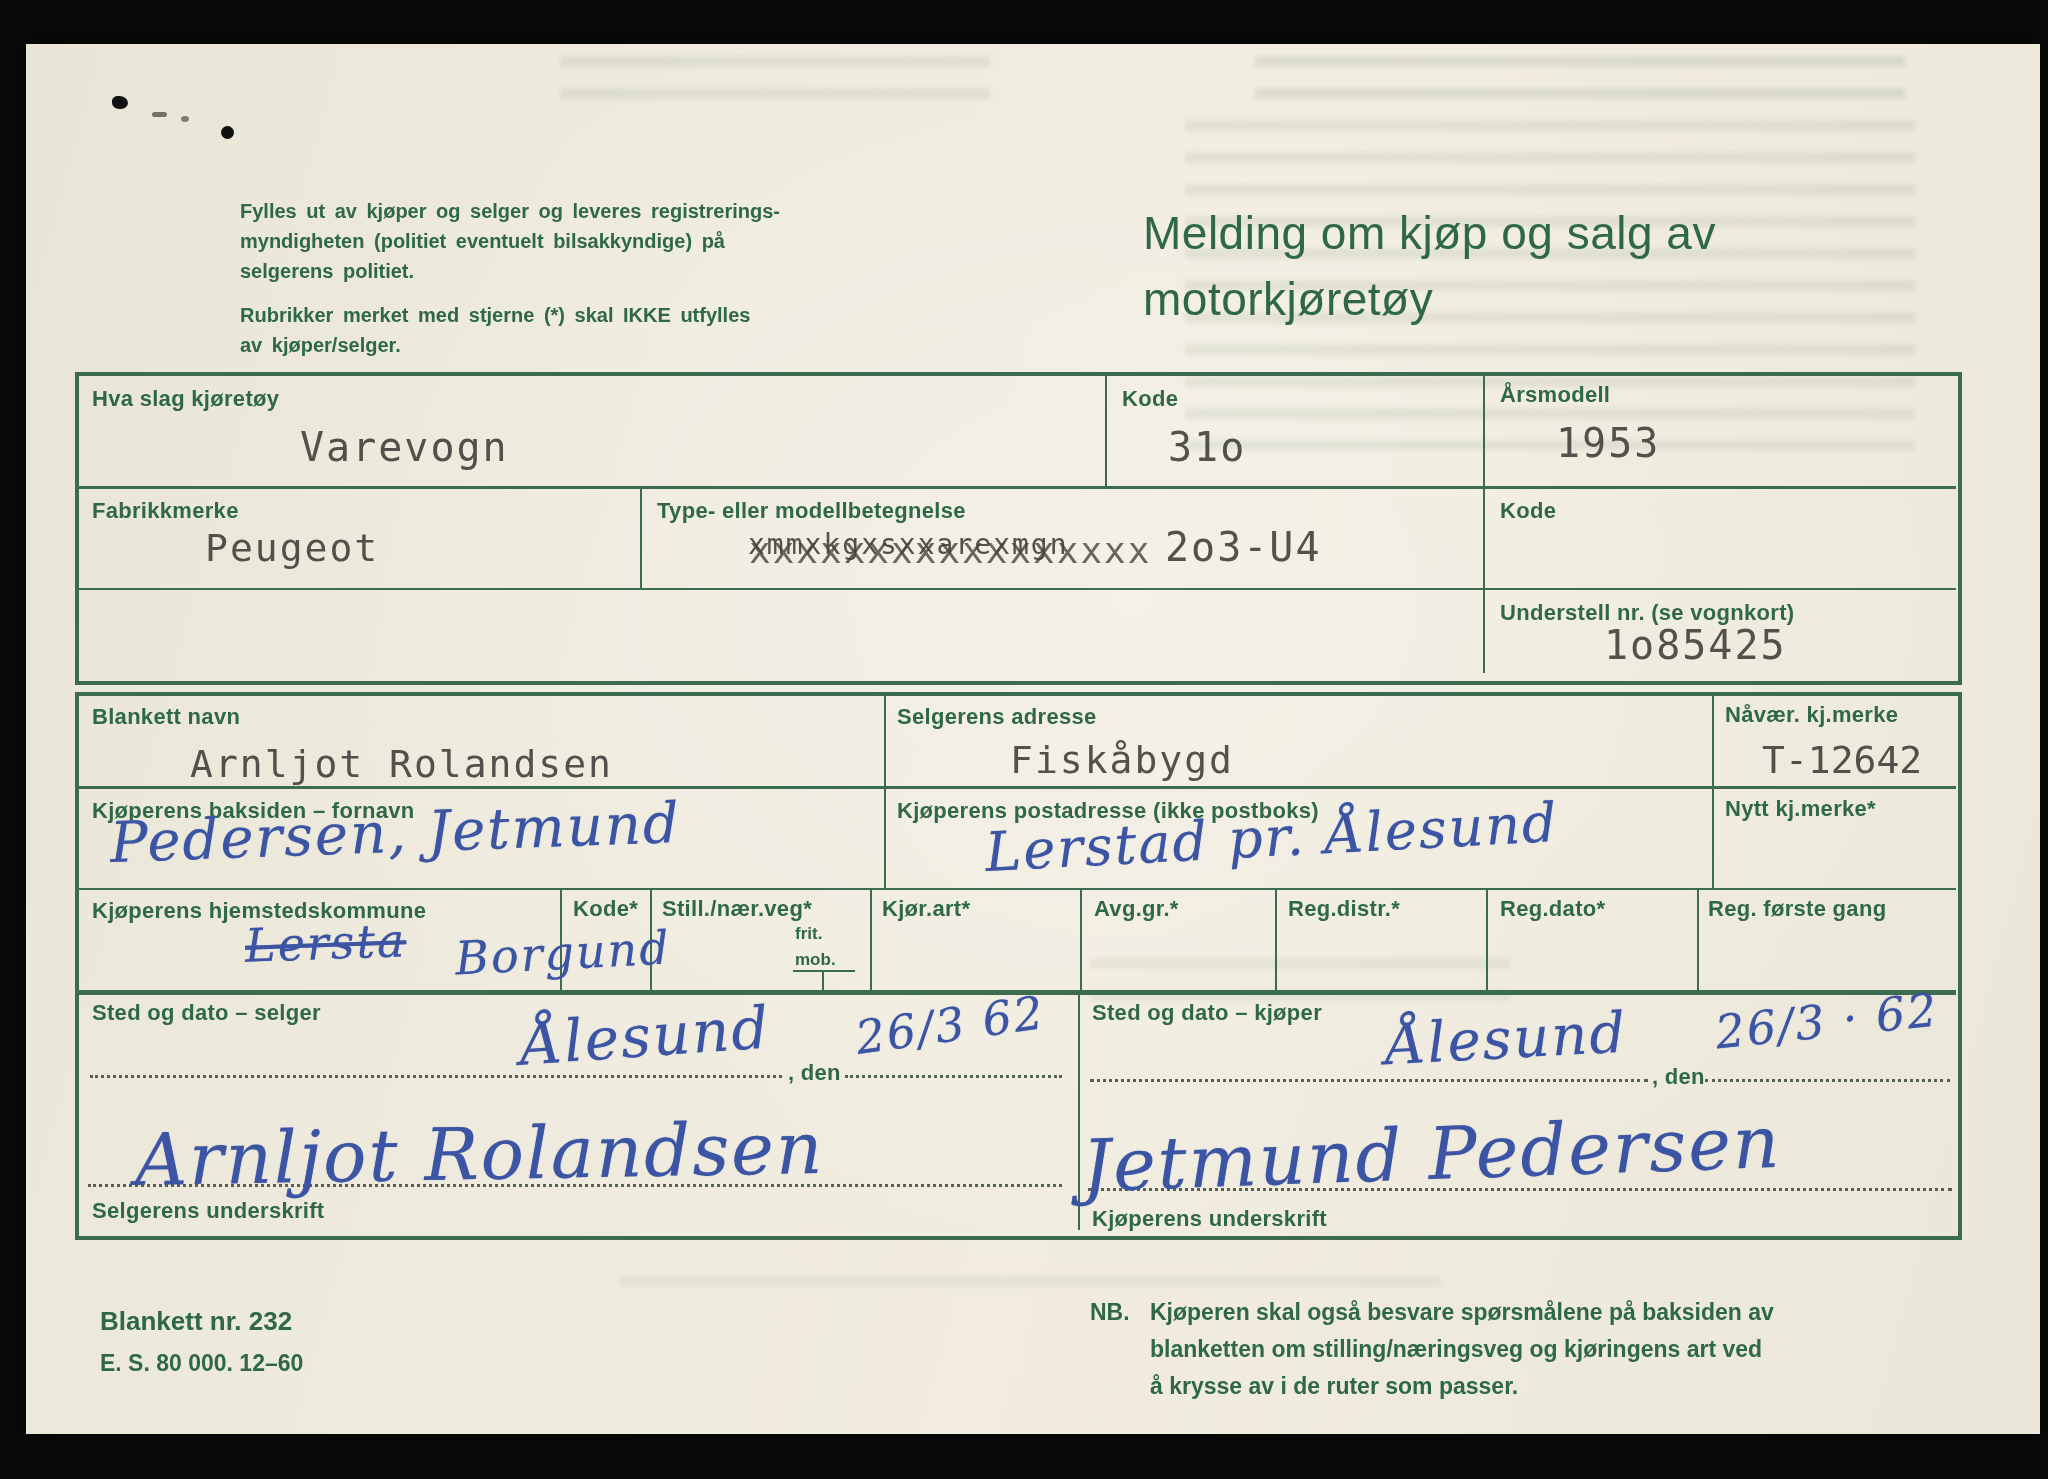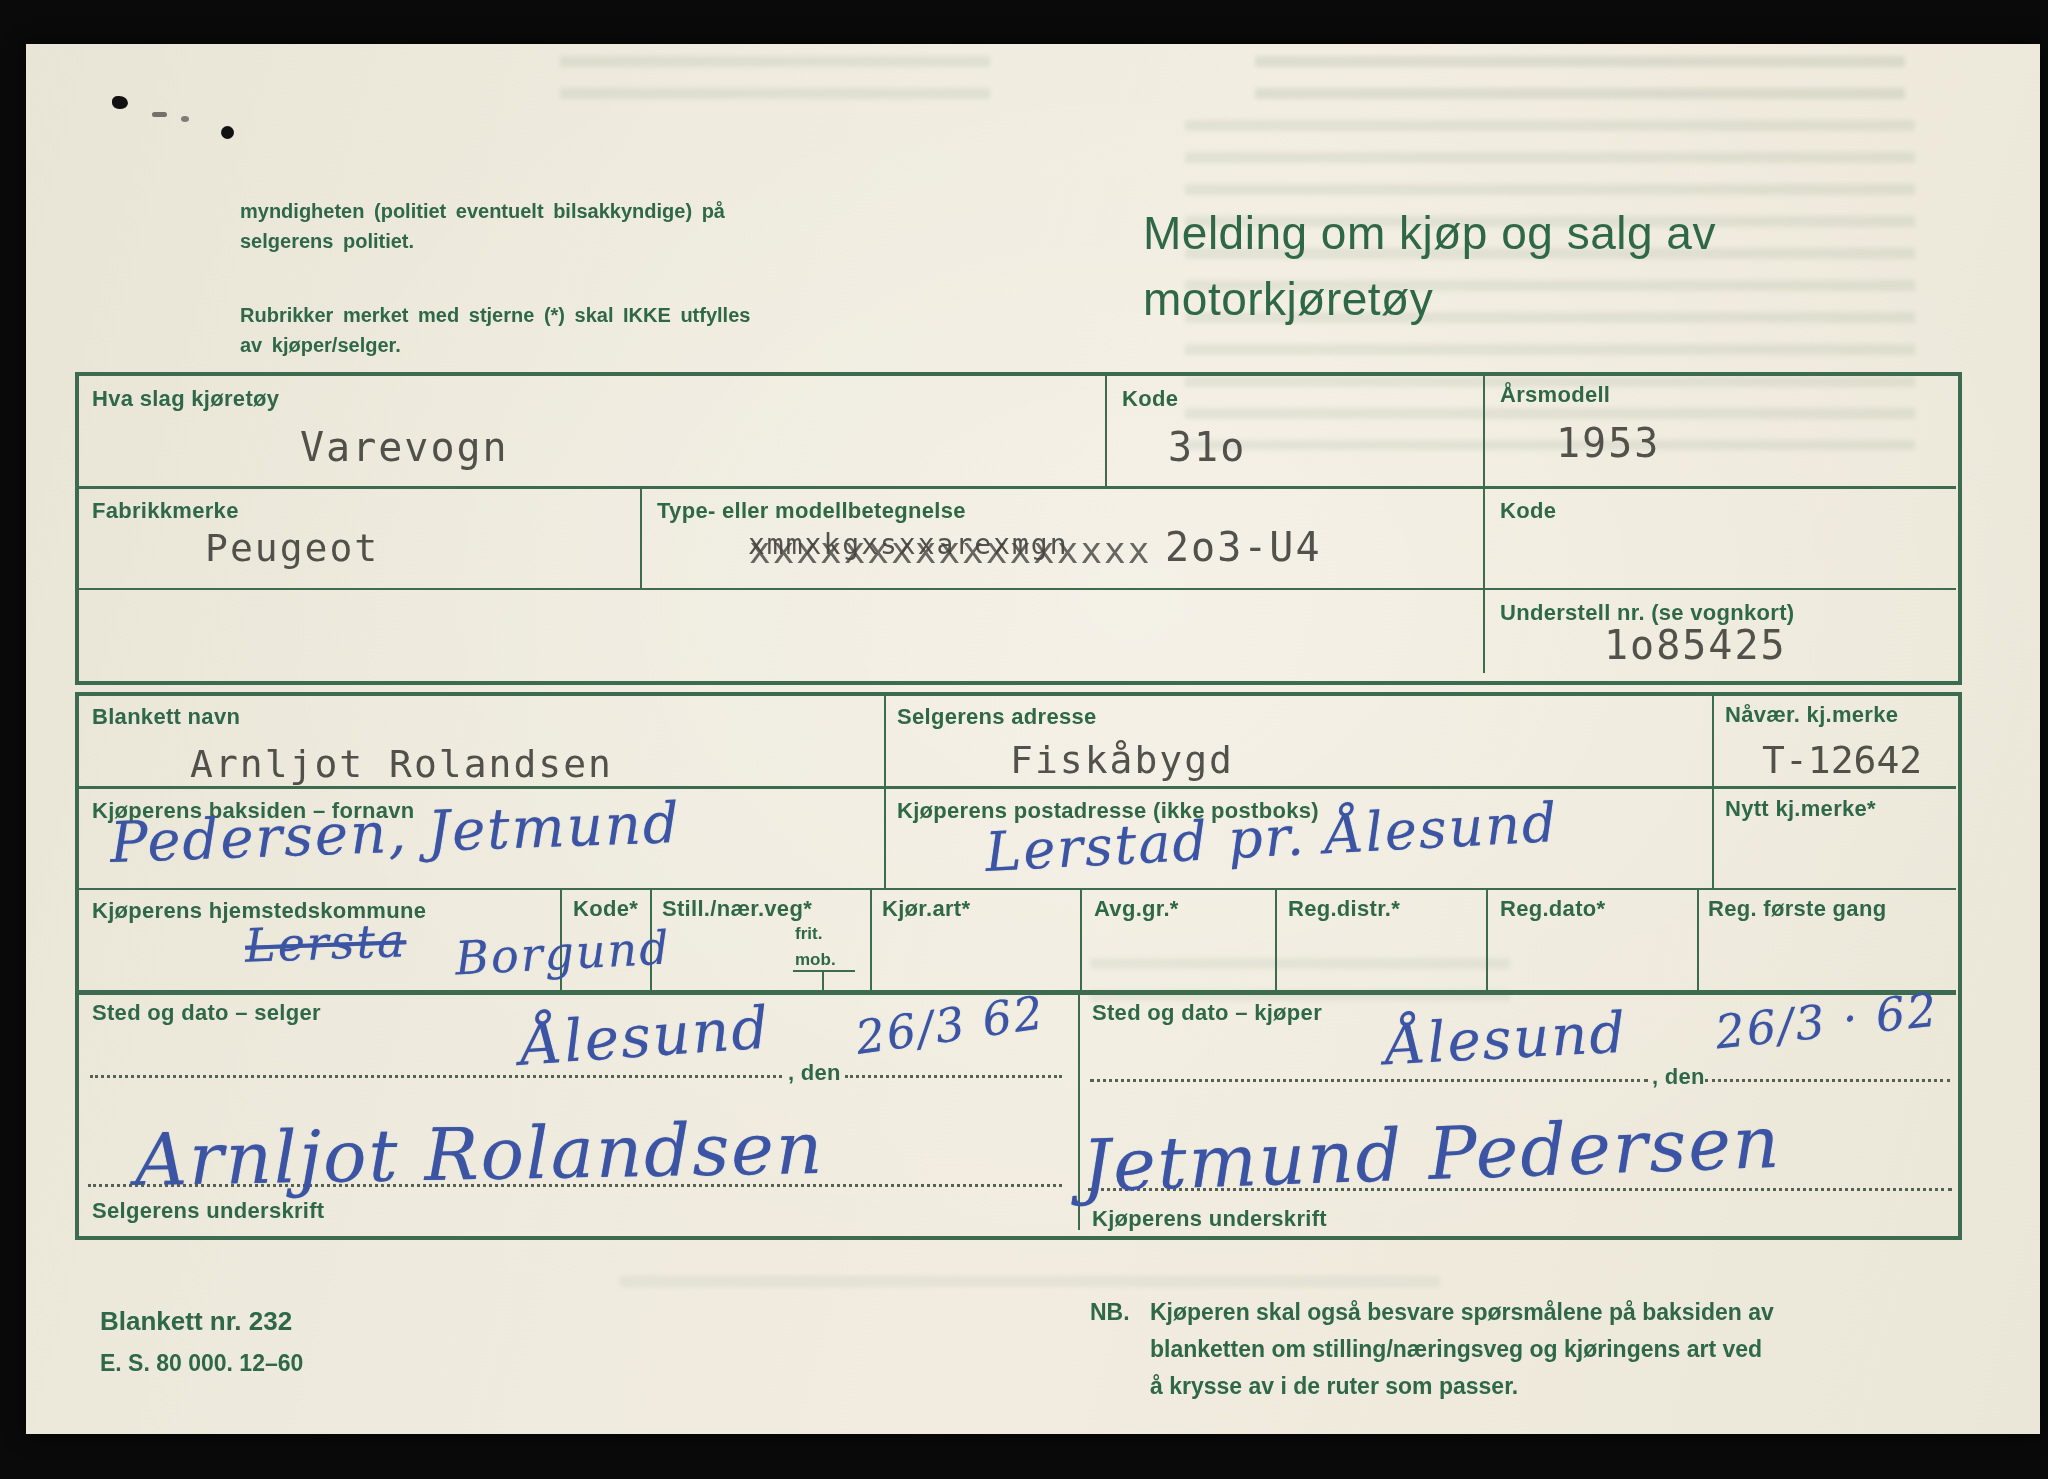--- a/index.html
+++ b/index.html
@@ -46,20 +46,21 @@
   <div class="speck" style="left:181px;top:116px;width:8px;height:6px;opacity:.5;"></div>
   <div class="speck" style="left:221px;top:126px;width:13px;height:13px;"></div>
 
   <div class="ghost" style="left:560px;top:56px;width:430px;height:46px;"></div>
   <div class="ghost" style="left:1255px;top:56px;width:650px;height:44px;opacity:.14;"></div>
   <div class="ghost" style="left:1185px;top:120px;width:730px;height:330px;"></div>
   <div class="ghost" style="left:1090px;top:958px;width:420px;height:56px;opacity:.09;"></div>
   <div class="ghost" style="left:620px;top:1276px;width:820px;height:28px;opacity:.08;"></div>
 
   <div class="instr" style="left:240px;top:196px;">
+    <div>Fylles ut av kjøper og selger og leveres registrerings-</div>
     <div>myndigheten (politiet eventuelt bilsakkyndige) på</div>
     <div>selgerens politiet.</div>
   </div>
   <div class="instr" style="left:240px;top:300px;">
     <div>Rubrikker merket med stjerne (*) skal IKKE utfylles</div>
     <div>av kjøper/selger.</div>
   </div>
 
   <div class="title" style="left:1143px;top:200px;">
     <div>Melding om kjøp og salg av</div>

